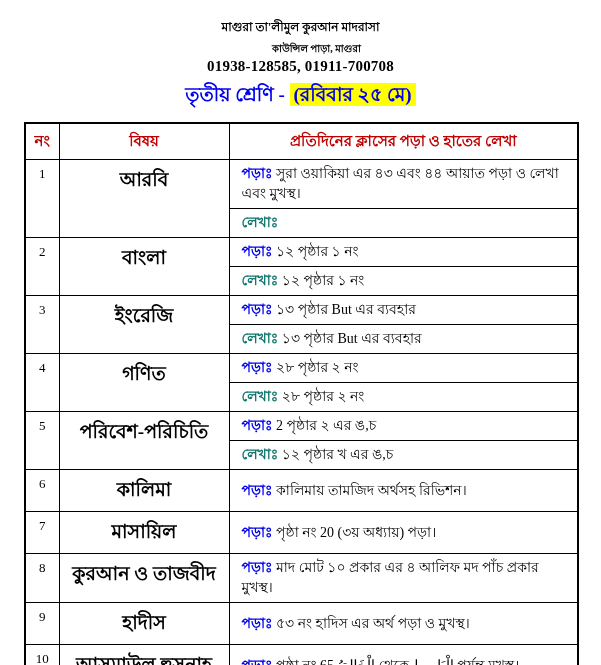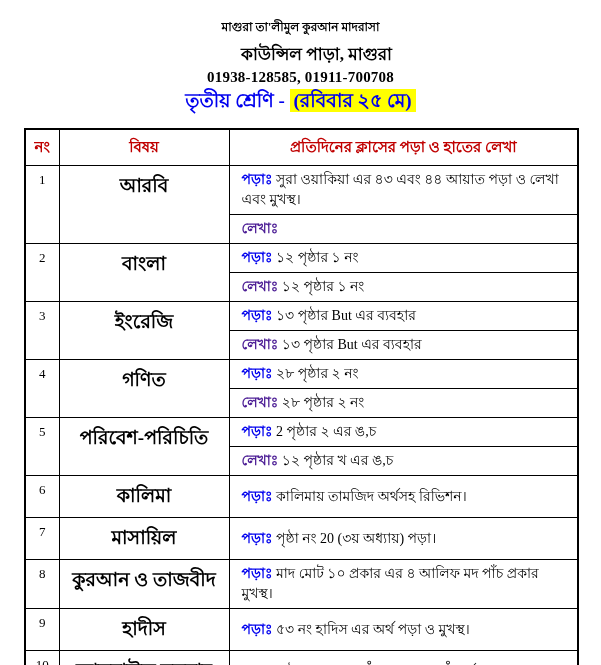--- a/index.html
+++ b/index.html
@@ -16,34 +16,35 @@
     box-sizing: border-box;
     padding-top: 20px;
   }
   .title-block { text-align: center; }
   .school-name {
     font-size: 12px;
     font-weight: bold;
     line-height: 1.2;
   }
   .address {
-    font-size: 17px;
+    font-size: 10px;
     font-weight: bold;
     margin-top: 7px;
     margin-left: 32px;
   }
   .phones {
     font-size: 15px;
     font-weight: bold;
     letter-spacing: 0.2px;
   }
   .class-line {
     font-size: 19px;
     font-weight: bold;
     color: #0000ee;
+    margin-top: 5px;
   }
   .class-date-highlight {
     background: #ffff00;
     padding: 1px 4px;
   }
   table.routine {
     border-collapse: collapse;
     table-layout: fixed;
     width: 553px;
     margin: 10px 0 14px 24px;
@@ -79,21 +80,21 @@
     line-height: 20px;
     height: 20px;
     vertical-align: middle;
     text-align: left;
   }
   .pora-label {
     color: #0000ee;
     font-weight: bold;
   }
   .lekha-label {
-    color: #4c1d95;
+    color: #0f766e;
     font-weight: bold;
   }
   .task-text { color: #000; }
 </style>
 </head>
 <body>
 
 <div class="page">
 
   <div class="title-block">

